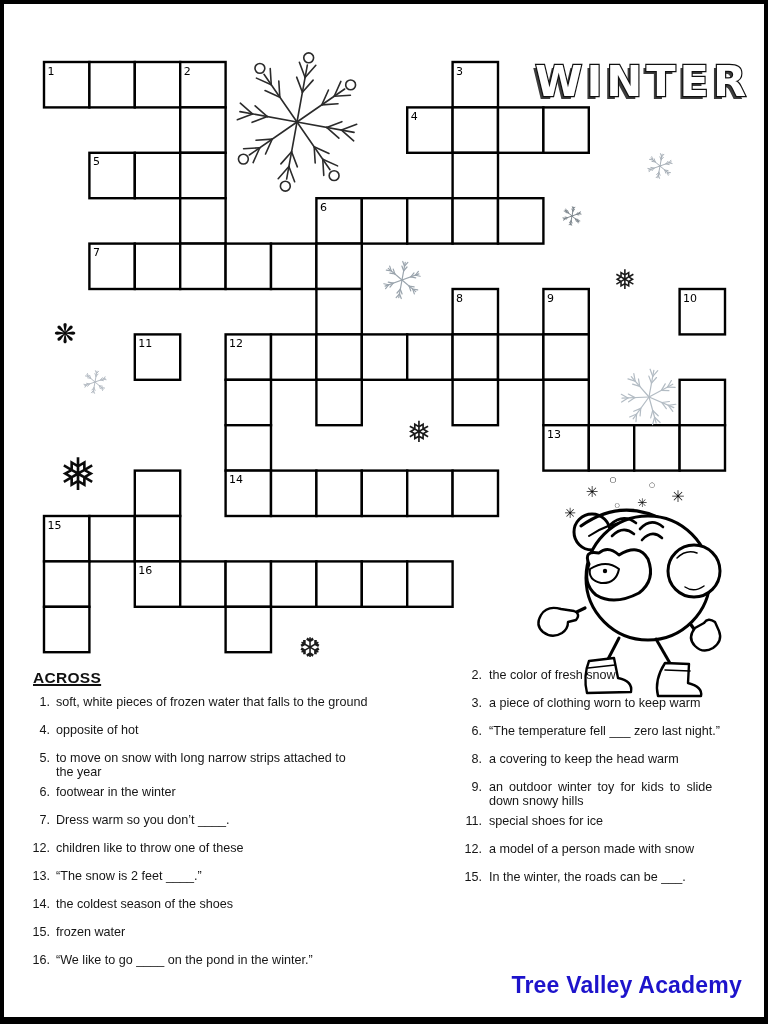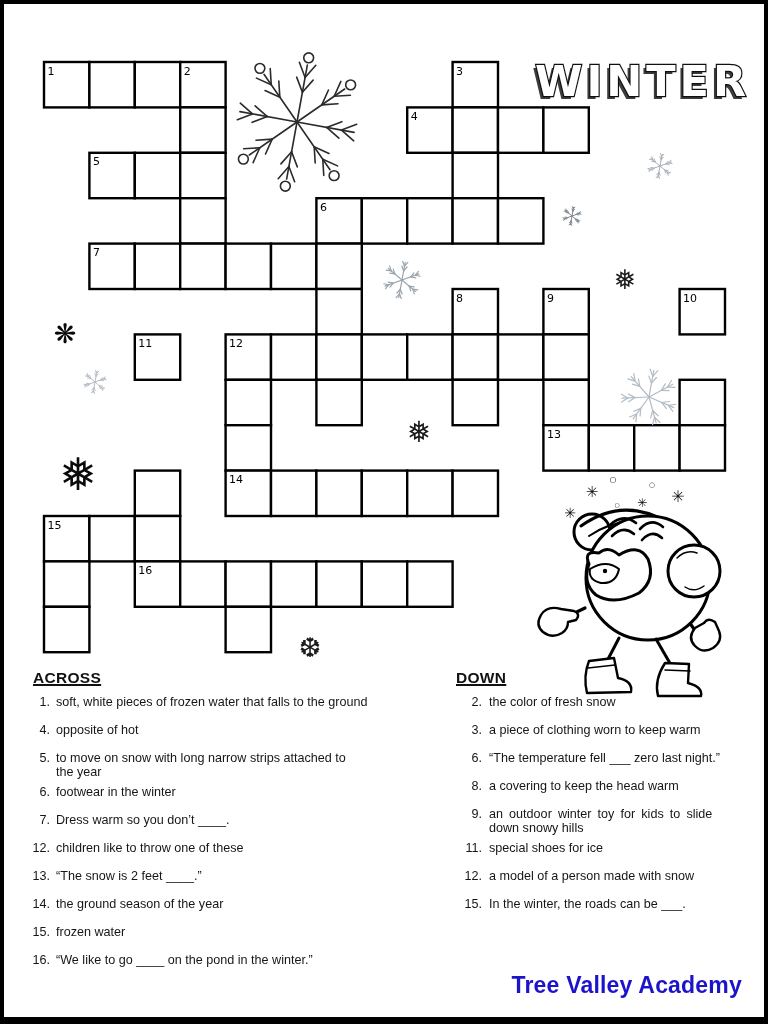--- a/index.html
+++ b/index.html
@@ -422,40 +422,39 @@
           </li>
           <li>
             <span class="num">13.</span>
             <div class="txt">
               <div>“The snow is 2 feet ____.”</div>
             </div>
           </li>
           <li>
             <span class="num">14.</span>
             <div class="txt">
-              <div>the ground season of the year</div>
+              <div>the coldest season of the shoes</div>
             </div>
           </li>
           <li>
             <span class="num">15.</span>
             <div class="txt">
               <div>frozen water</div>
             </div>
           </li>
           <li>
             <span class="num">16.</span>
             <div class="txt">
               <div>“We like to go ____ on the pond in the winter.”</div>
             </div>
           </li>
         </ul>
     </div>
 
     <div class="clues down-col" style="left:455px;top:669px;width:300px;">
-      <h2 style="margin-left:1px">DOWN</h2>
       <ul id="down-list">
           <li>
             <span class="num">2.</span>
             <div class="txt">
               <div>the color of fresh snow</div>
             </div>
           </li>
           <li>
             <span class="num">3.</span>
             <div class="txt">

